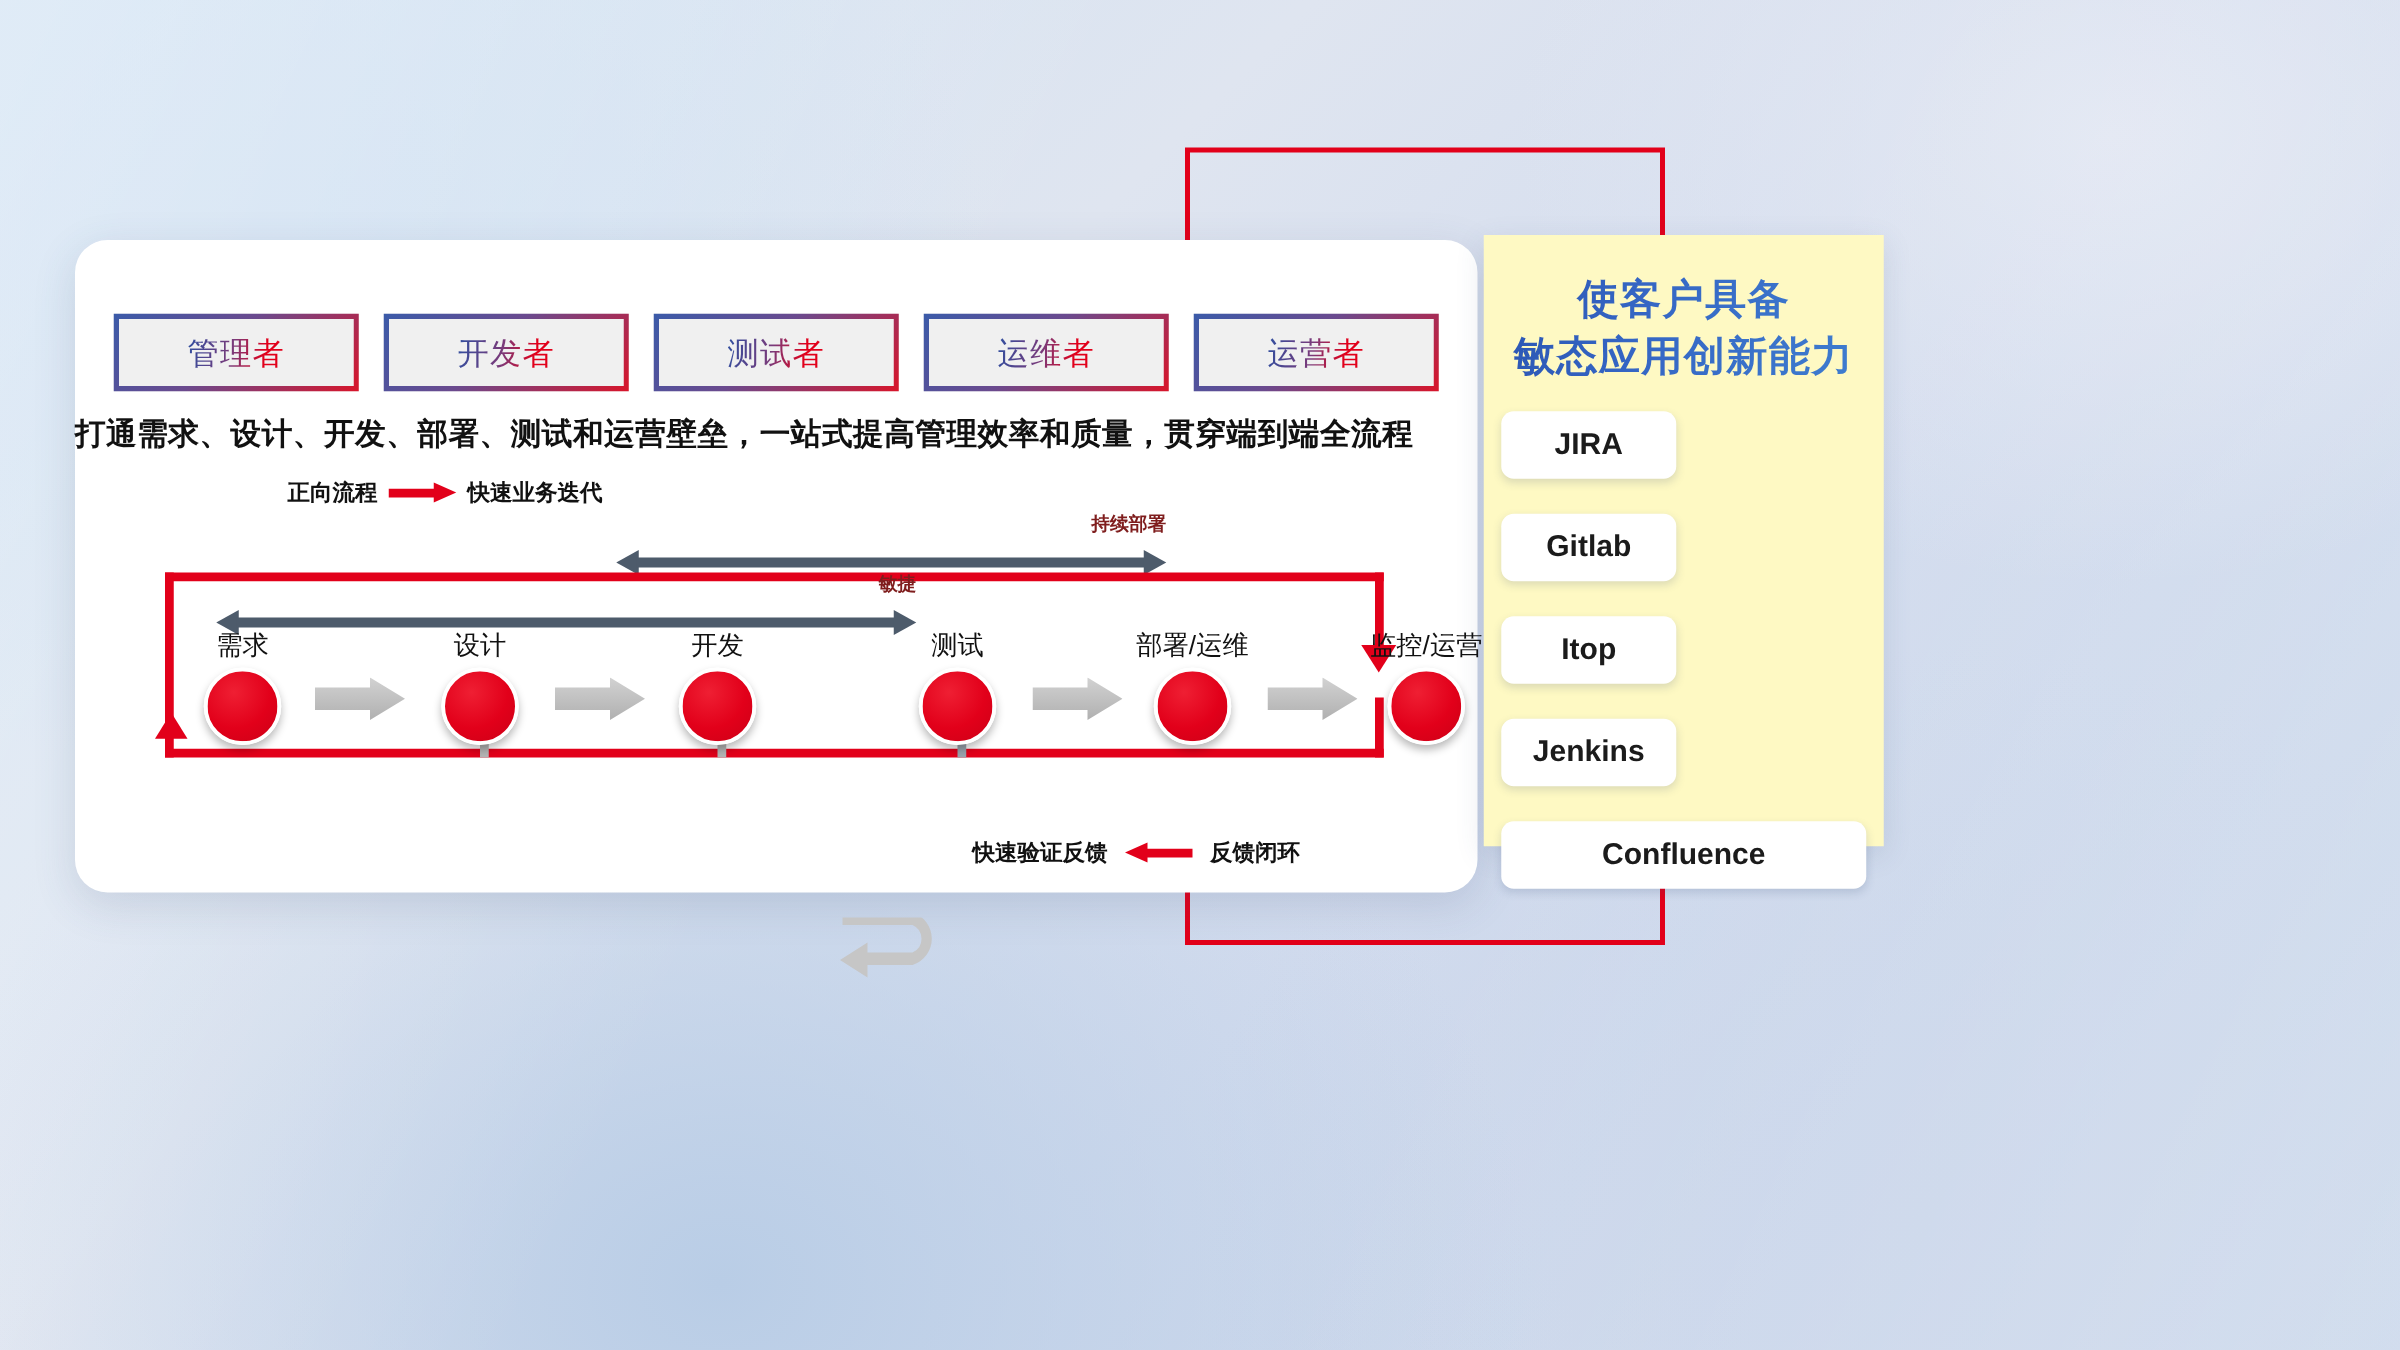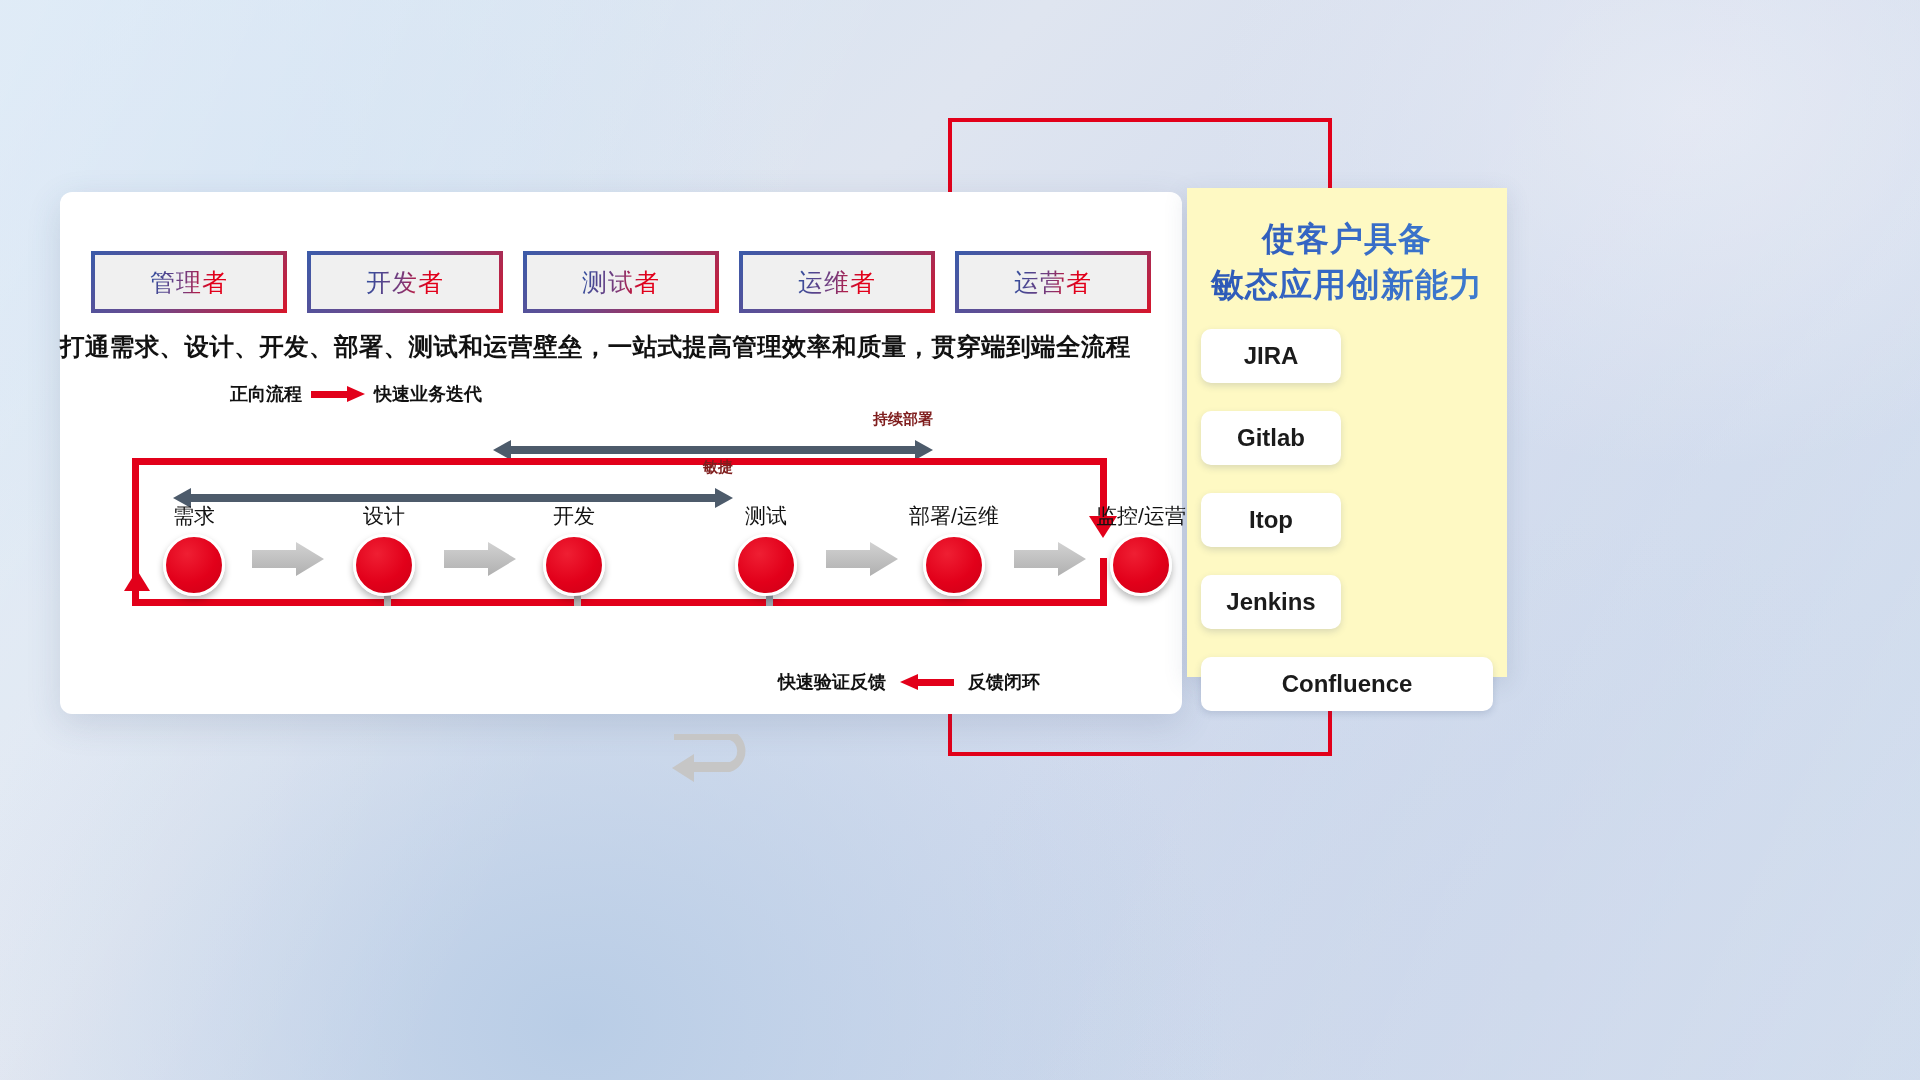--- a/index.html
+++ b/index.html
@@ -36,21 +36,21 @@
     border-right-width: 4px;
     z-index: 1;
   }
 
   
   #main-card {
     position: absolute;
     left: 60px; top: 192px;
     width: 1122px; height: 522px;
     background: #ffffff;
-    border-radius: 12px;
+    border-radius: 26px;
     box-shadow: 0 10px 34px rgba(60,80,120,0.16);
     z-index: 4;
   }
 
   
   #roles-row {
     position: absolute;
     left: 31px; top: 59px;
     width: 1060px; height: 62px;
     display: flex;

